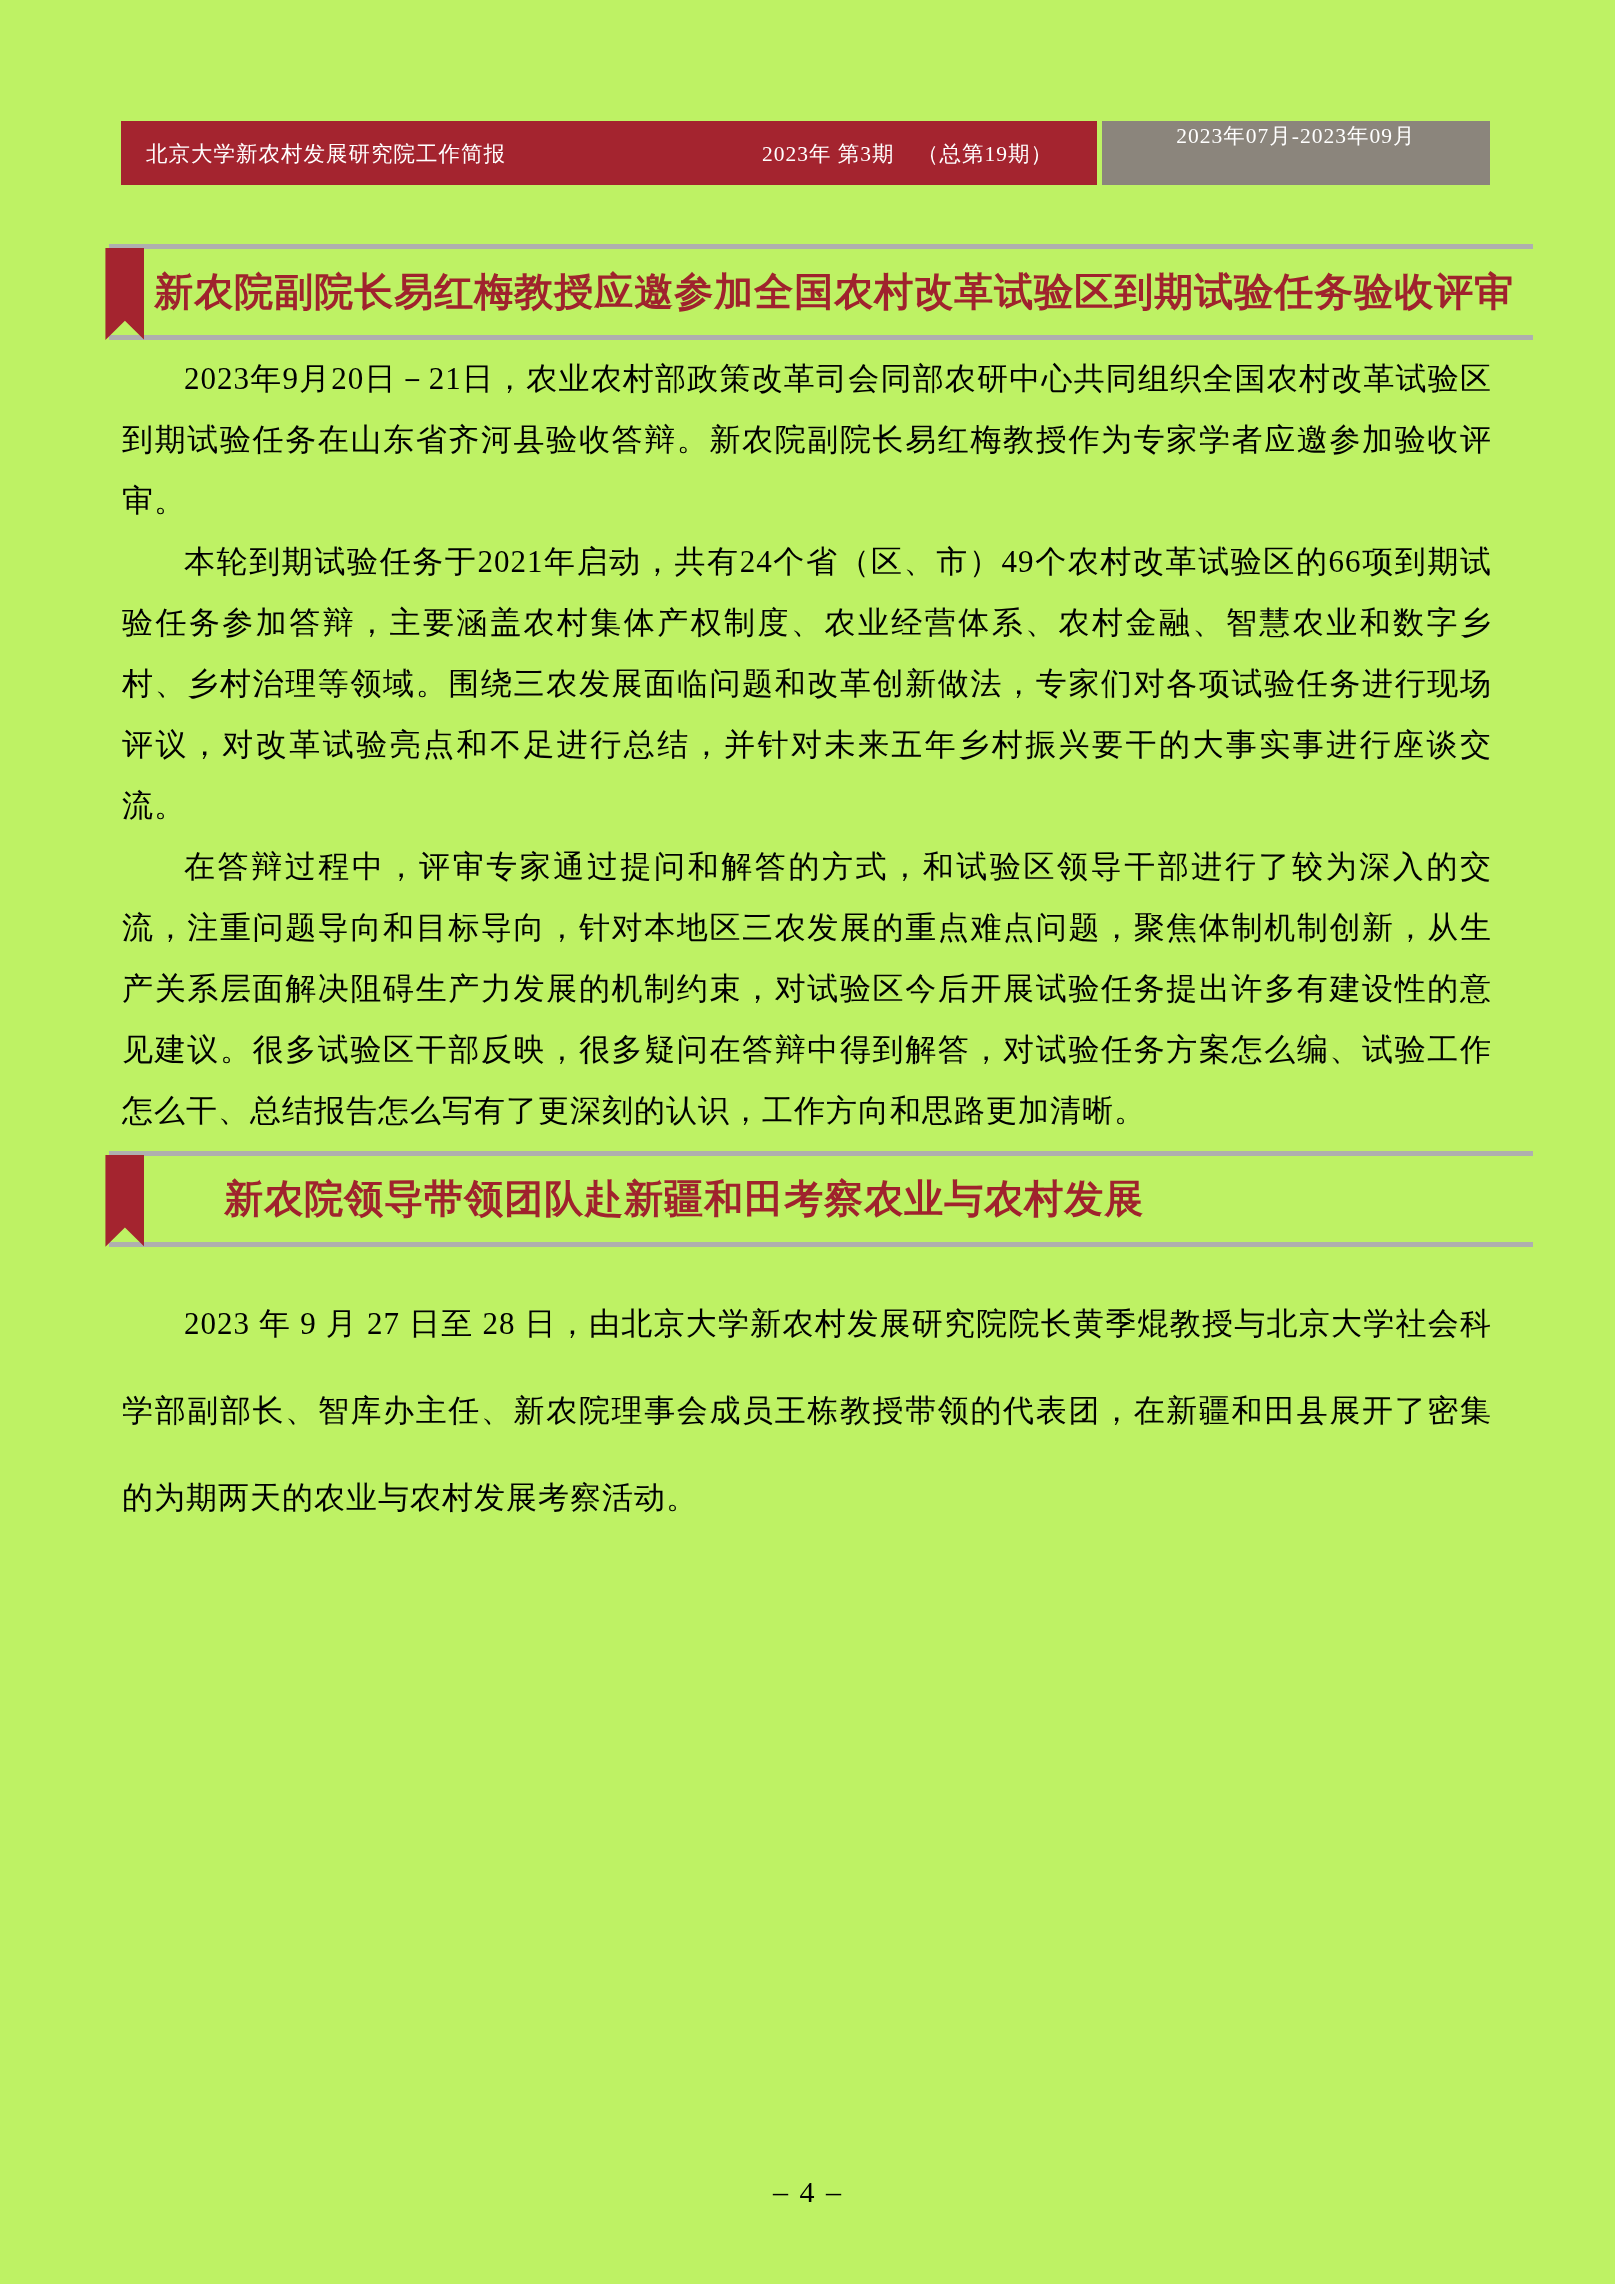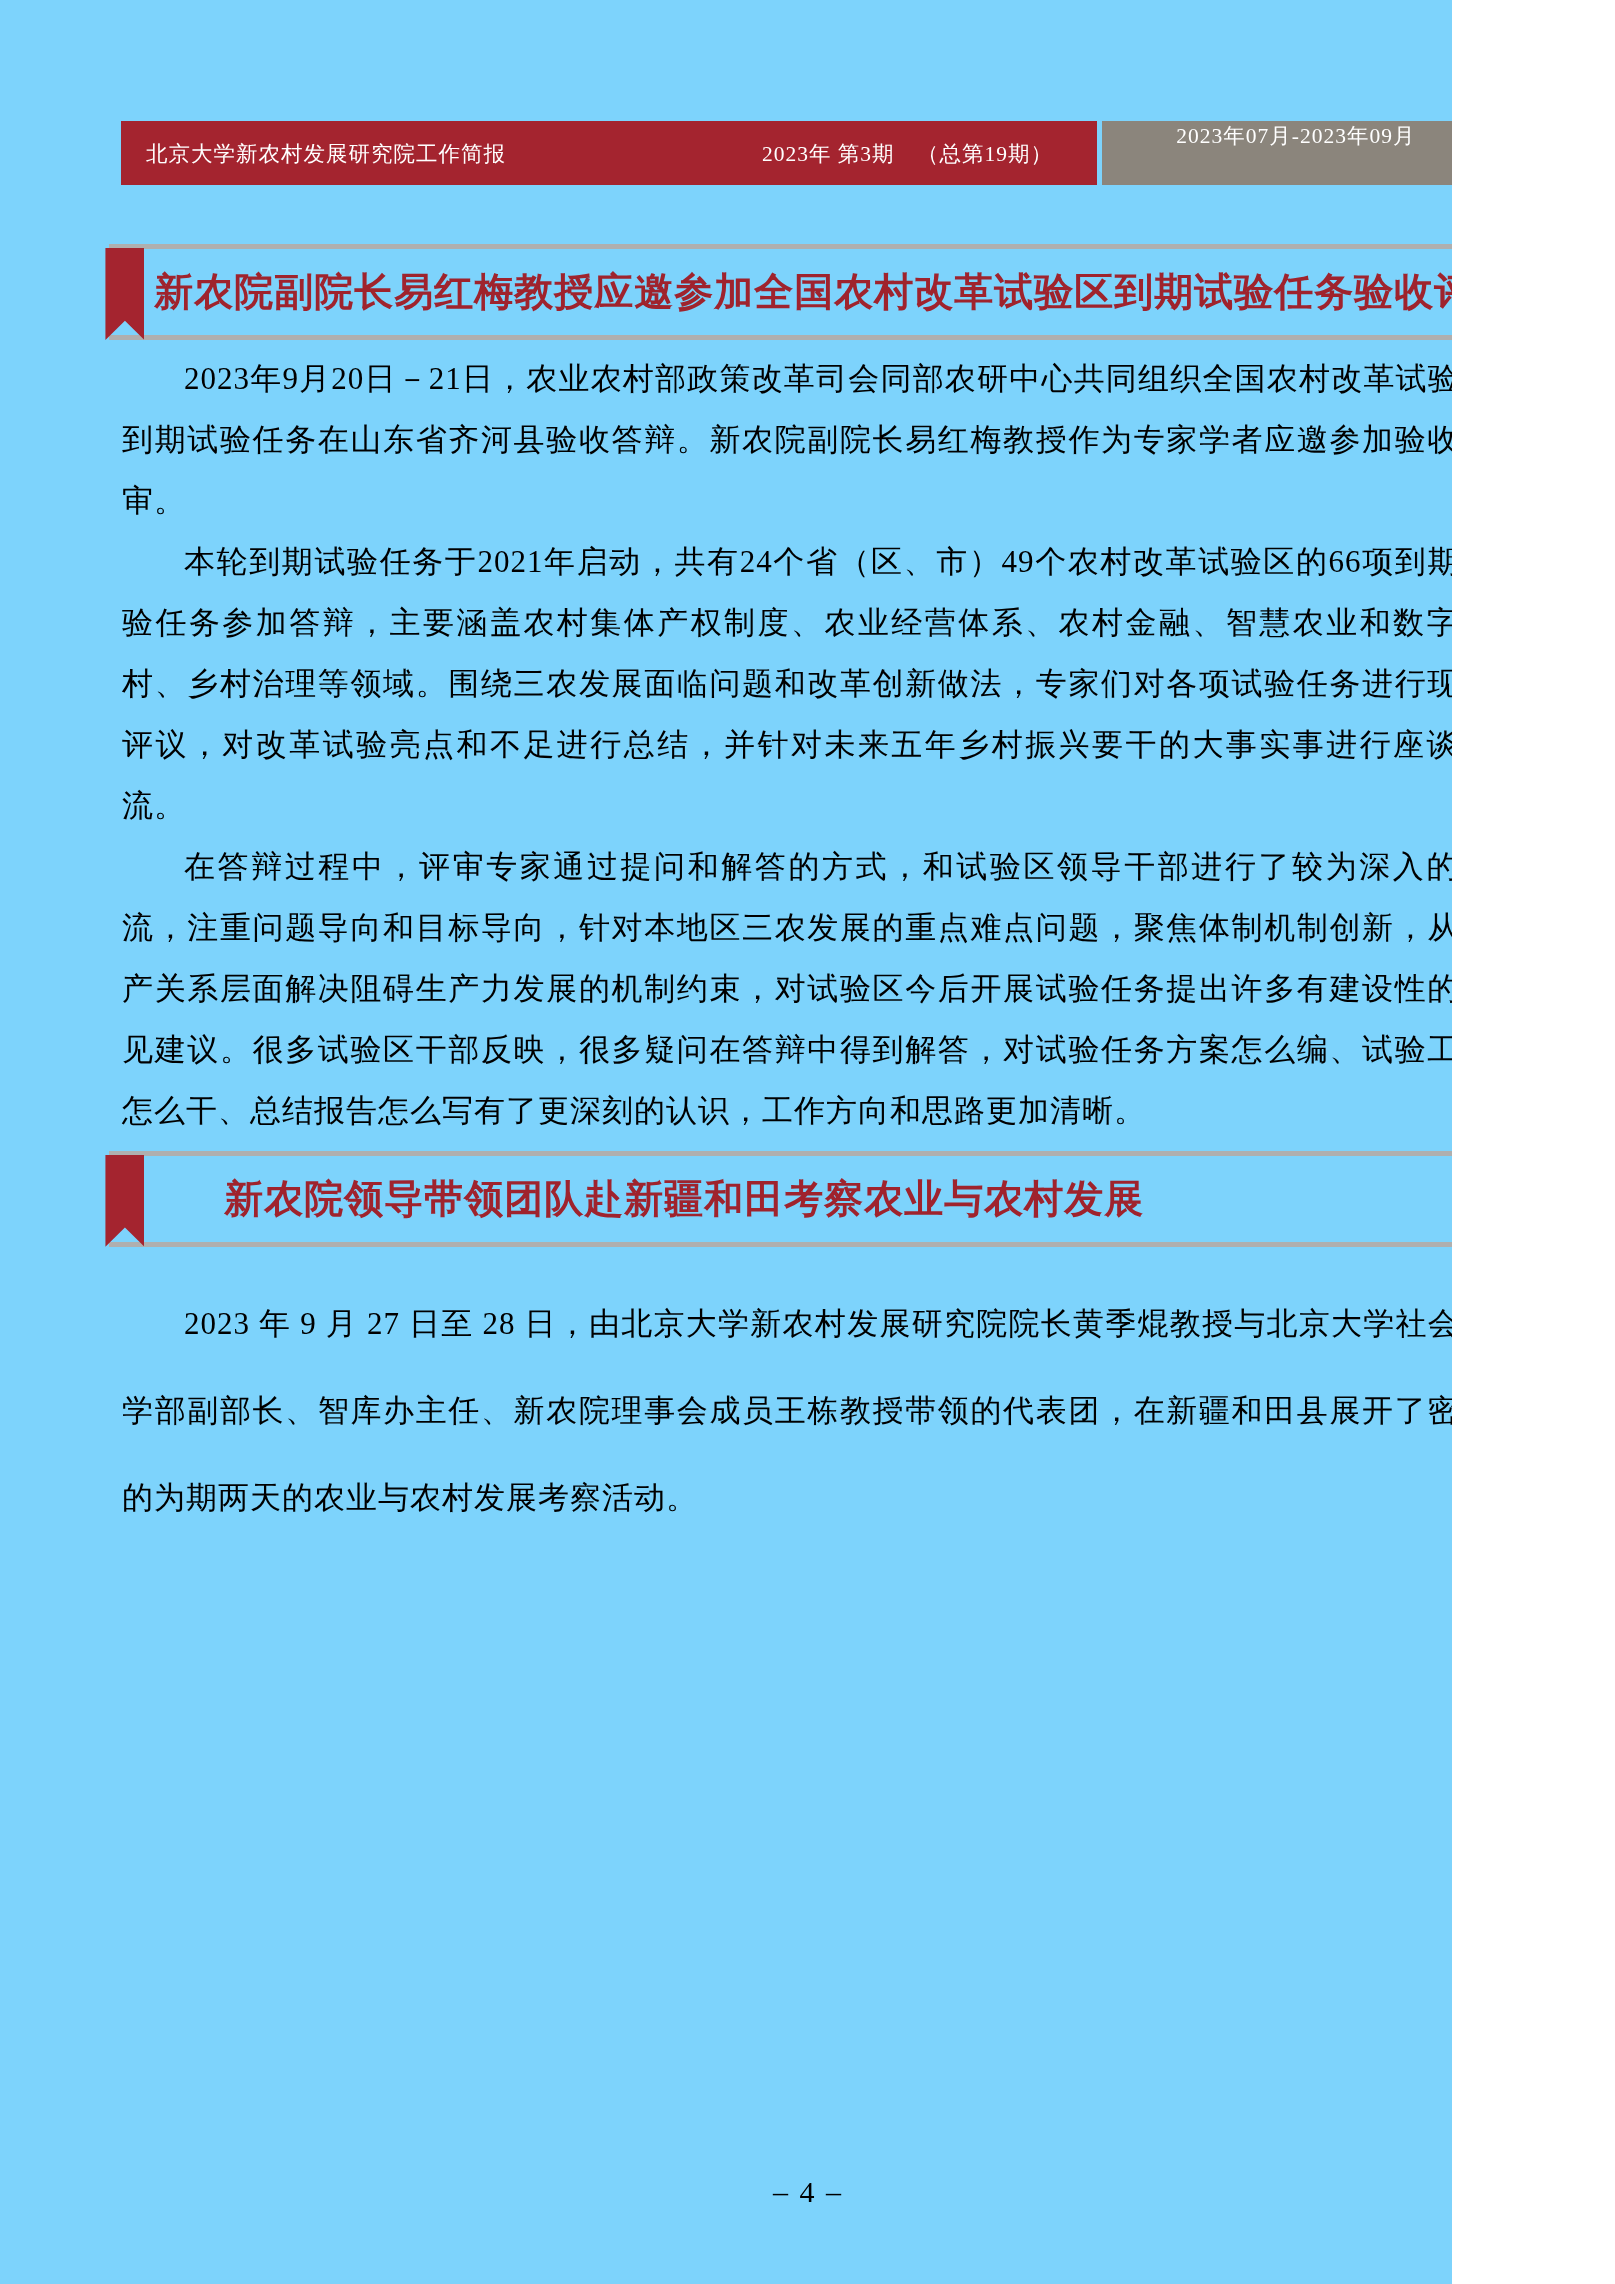--- a/index.html
+++ b/index.html
@@ -5,22 +5,22 @@
   :root{
     --primary-red:#A4242F;
     --heading-red:#9F232D;
     --gray-block:#8B857C;
     --rule-gray:#AFAFAF;
     --text-black:#000000;
   }
   html,body{margin:0;padding:0;background:#ffffff;}
   .page{
     position:relative;
-    width:1452px;height:2284px;
-    background:#7dd3fc;
+    width:1615px;height:2284px;
+    background:#bef264;
     overflow:hidden;
     font-family:"Liberation Serif","DejaVu Serif",serif;
     color:var(--text-black);
   }
 
   
   .masthead{
     position:absolute;left:121px;top:121px;
     width:1369px;height:64px;
     display:flex;

